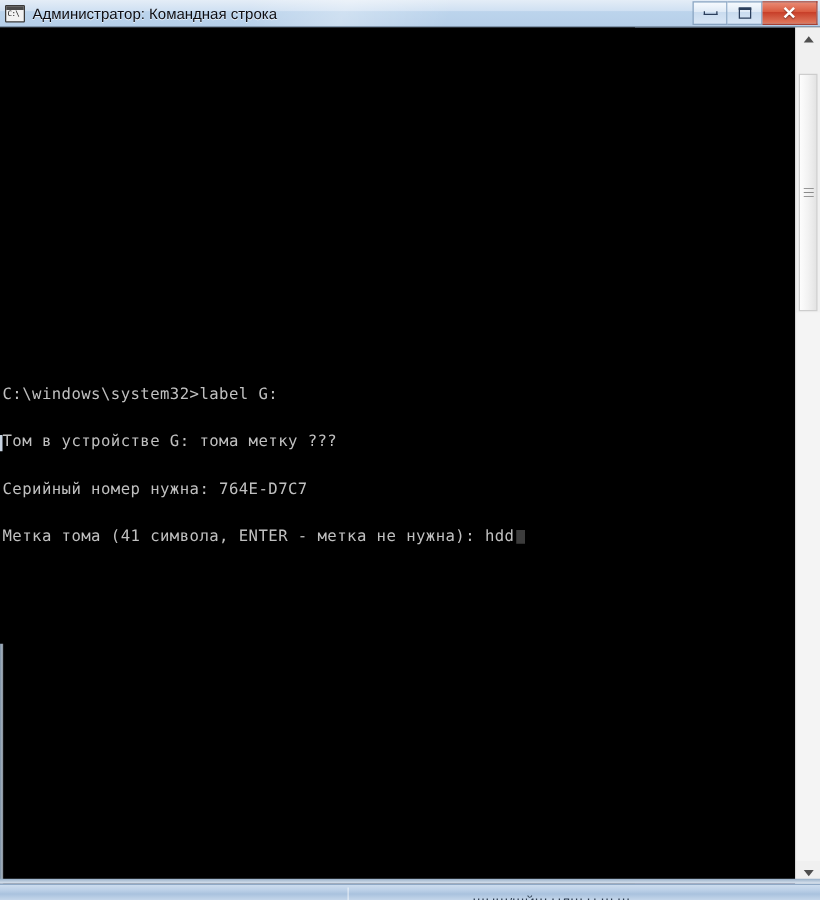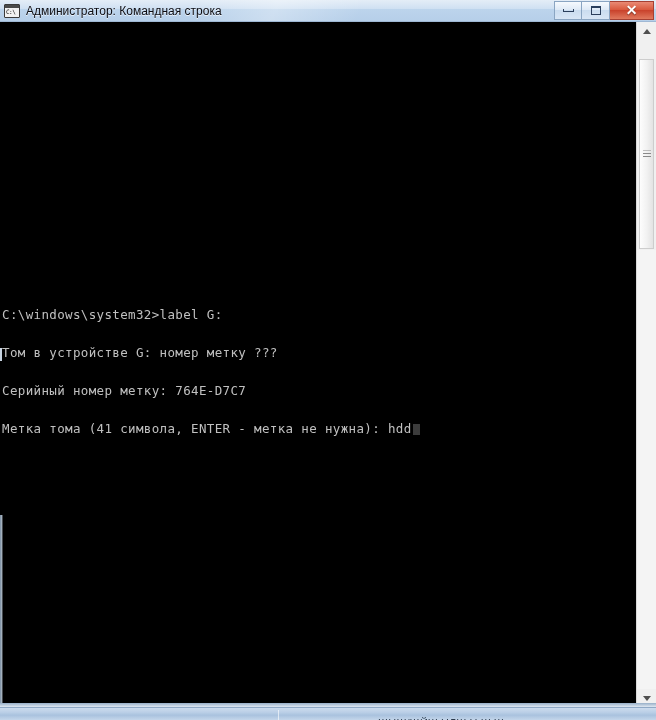--- a/index.html
+++ b/index.html
@@ -355,22 +355,22 @@
         </div>
       </div>
     </div>
 
     <div id="console-area">
 
       <div id="left-edge"></div>
 
       <div id="console-text">
         <span class="line">C:\windows\system32&gt;label G:</span>
-        <span class="line">Том в устройстве G: номер метку ???</span>
-        <span class="line">Серийный номер метку: 764E-D7C7</span>
+        <span class="line">Том в устройстве G: тома метку ???</span>
+        <span class="line">Серийный номер нужна: 764E-D7C7</span>
         <span class="line prompt-line"><span>Метка тома (41 символа, ENTER - метка не нужна): hdd</span><span id="input-cursor"></span></span>
       </div>
 
       <div id="row-caret"></div>
     </div>
 
     <div id="scrollbar">
       <div class="sb-arrow up">
         <span class="tri-up"></span>
       </div>

